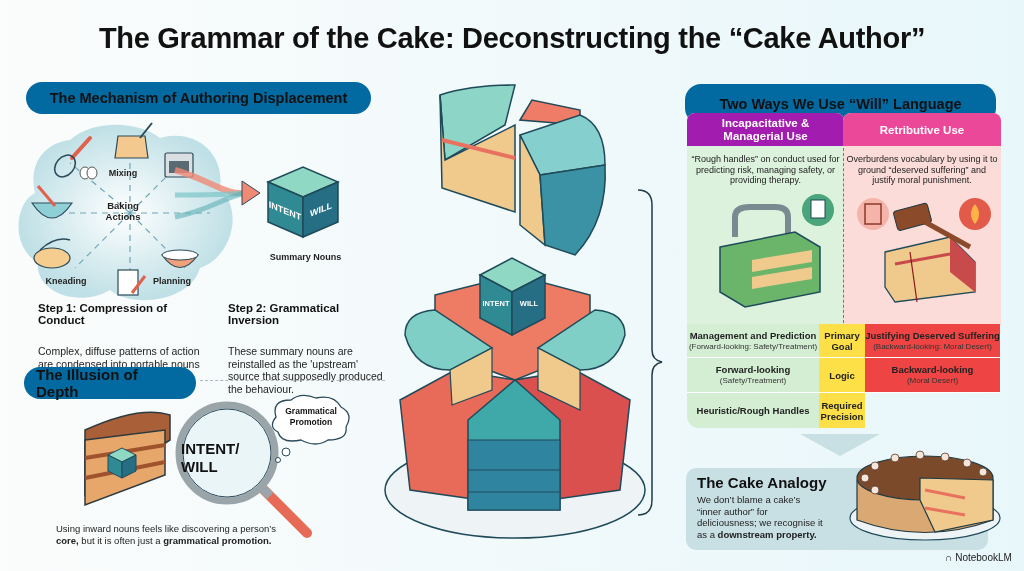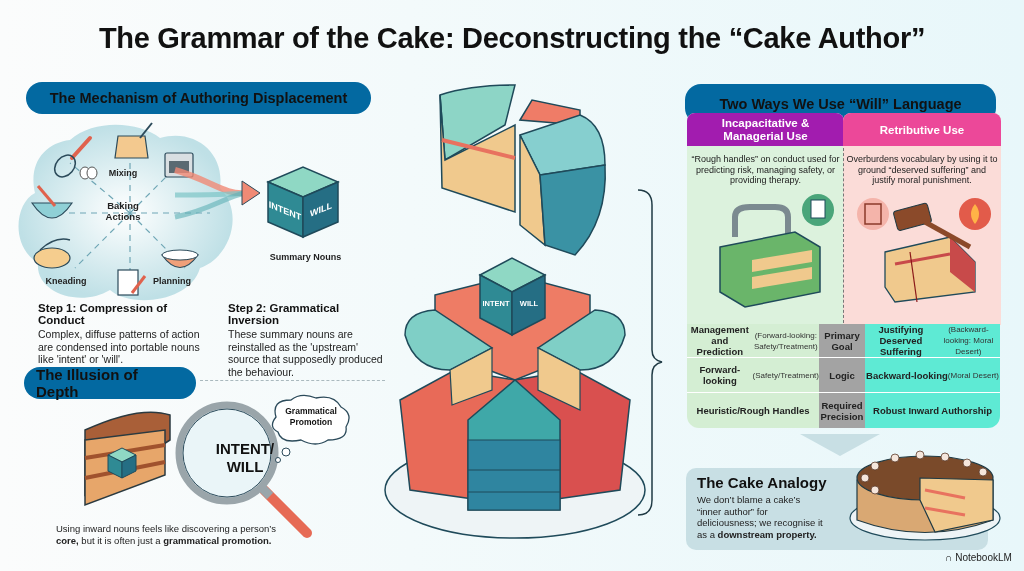--- a/index.html
+++ b/index.html
@@ -2,25 +2,25 @@
 <html><head>
 <meta charset="utf-8">
 <style>
 *{box-sizing:border-box;margin:0;padding:0}
 body{width:1024px;height:571px;overflow:hidden;font-family:"Liberation Sans",sans-serif;color:#111;background:linear-gradient(90deg,#fbfcfc 0%,#f3fafb 40%,#e8f7fa 100%);position:relative}
 .abs{position:absolute}
 .title{left:0;top:22px;width:1024px;text-align:center;font-size:29px;font-weight:700;letter-spacing:-0.3px}
 .pill{background:#0369a1;border-radius:16px;font-weight:700;color:#111;padding:16px 12px;display:flex;align-items:center;justify-content:center}
 .small{font-size:10.5px;line-height:12.5px;color:#222}
 .lbl{font-size:9px;font-weight:700;color:#222;text-align:center}
-.step-h{font-size:11.5px;font-weight:700;color:#111;margin-bottom:2px}
+.step-h{font-size:11.5px;font-weight:700;color:#111;margin-bottom:19px}
 .tbl{left:687px;top:324px;width:313px;height:104px;border-radius:0 0 12px 12px;overflow:hidden;display:grid;grid-template-columns:132px 46px 135px;grid-template-rows:34px 35px 35px;gap:0}
-.cell{display:flex;flex-direction:row;align-items:center;justify-content:center;text-align:center;font-size:9.5px;font-weight:700;color:#222;line-height:11px;border-bottom:1.5px solid #fff}
+.cell{display:flex;flex-direction:column;align-items:center;justify-content:center;text-align:center;font-size:9.5px;font-weight:700;color:#222;line-height:11px;border-bottom:1.5px solid #fff}
 .cell .sub{font-weight:400;font-size:8px;color:#333}
-.g{background:#d4eed3}.m{background:#a3a3a3}.r{background:#5eead4}
+.g{background:#d4eed3}.m{background:#fde047}.r{background:#ef4444}
 </style>
 </head>
 <body>
 
 <div class="abs title">The Grammar of the Cake: Deconstructing the “Cake Author”</div>
 
 <div class="abs pill" style="left:26px;top:82px;width:345px;height:28px;font-size:14.5px">The Mechanism of Authoring Displacement</div>
 
 <svg class="abs" style="left:10px;top:118px" width="250" height="190">
   <defs>
@@ -115,21 +115,21 @@
   <path d="M48,55 L62,62 L62,78 L48,71Z" fill="#2f8a94" stroke="#1f4a5a"></path>
   <path d="M76,55 L62,62 L62,78 L76,71Z" fill="#256e84" stroke="#1f4a5a"></path>
 </svg>
 
 <svg class="abs" style="left:172px;top:398px" width="150" height="150">
   <line x1="92" y1="92" x2="135" y2="135" stroke="#e66a55" stroke-width="10" stroke-linecap="round"></line>
   <line x1="85" y1="85" x2="98" y2="98" stroke="#9aa5aa" stroke-width="9"></line>
   <circle cx="55" cy="55" r="48" fill="#eaf5f8" stroke="#9aa5aa" stroke-width="7"></circle>
   <circle cx="55" cy="55" r="44" fill="none" stroke="#2b4a5a" stroke-width="1"></circle>
 </svg>
-<div class="abs" style="left:205px;top:440px;width:80px;text-align:center;font-size:15px;font-weight:700;line-height:18px">INTENT/ WILL</div>
+<div class="abs" style="left:181px;top:440px;width:80px;font-size:15px;font-weight:700;line-height:18px">INTENT/ WILL</div>
 
 <svg class="abs" style="left:266px;top:392px" width="90" height="75">
   <path d="M10,25 Q5,8 25,8 Q35,0 50,6 Q68,2 75,15 Q88,22 80,35 Q82,48 62,48 Q50,56 35,48 Q15,52 12,40 Q2,35 10,25Z" fill="#fff" stroke="#2b4a5a" stroke-width="1.3"></path>
   <circle cx="20" cy="60" r="4" fill="#fff" stroke="#2b4a5a"></circle>
     <circle cx="12" cy="68" r="2.5" fill="#fff" stroke="#2b4a5a"></circle>
 </svg>
 <div class="abs" style="left:278px;top:406px;width:66px;text-align:center;font-size:8.5px;font-weight:700;line-height:11px">Grammatical Promotion</div>
 
 <div class="abs small" style="left:56px;top:523px;width:240px;font-size:9.5px;line-height:12px"><span>Using inward nouns feels like discovering a person’s </span><b>core,</b><span> but it is often just a </span><b>grammatical promotion.</b></div>
 
@@ -214,21 +214,20 @@
       <span>Forward-looking</span>
       <span class="sub">(Safety/Treatment)</span>
     </div>
   <div class="cell m">Logic</div>
   <div class="cell r">
       <span>Backward-looking</span>
       <span class="sub">(Moral Desert)</span>
     </div>
   <div class="cell g" style="border-bottom:none">Heuristic/Rough Handles</div>
   <div class="cell m" style="border-bottom:none">Required Precision</div>
-  <div class="cell r" style="border-bottom:none">Robust Inward Authorship</div>
 </div>
 
 <svg class="abs" style="left:800px;top:434px" width="80" height="22">
     <path d="M0,0 L80,0 L40,22Z" fill="#c8dfe4"></path>
   </svg>
 
 <div class="abs" style="left:686px;top:468px;width:302px;height:82px;background:#c8dfe4;border-radius:10px"></div>
 <div class="abs" style="left:697px;top:474px;font-size:15px;font-weight:700">The Cake Analogy</div>
 <div class="abs small" style="left:697px;top:494px;width:130px;font-size:9.5px;line-height:11.5px"><span>We don’t blame a cake’s “inner author” for deliciousness; we recognise it as a </span><b>downstream property.</b></div>
 

